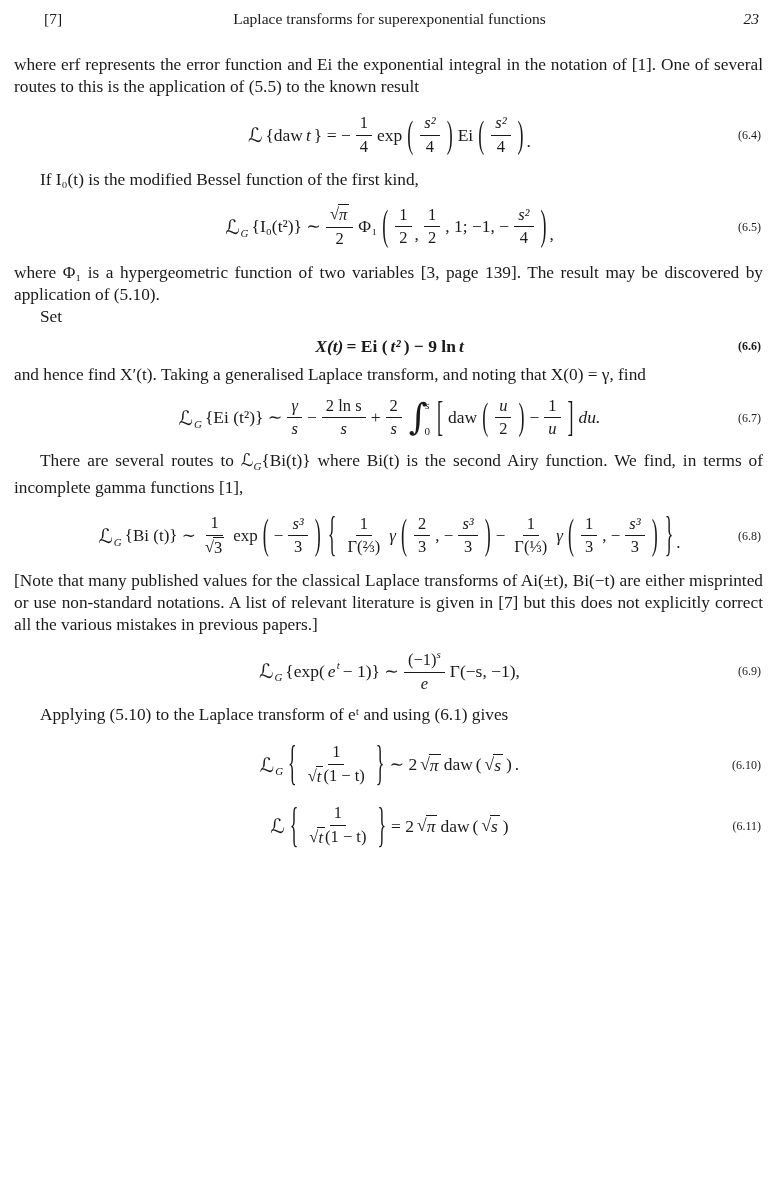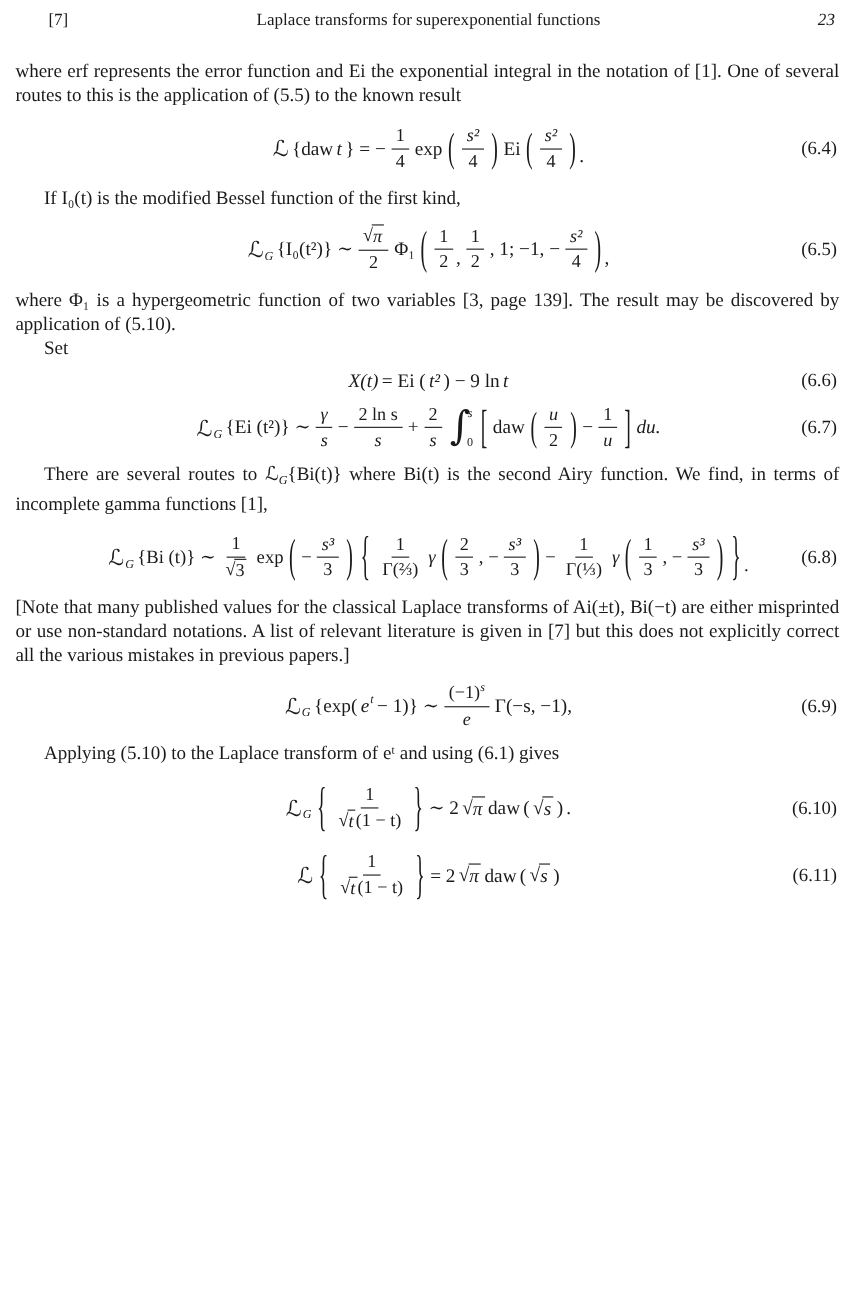--- a/index.html
+++ b/index.html
@@ -19,25 +19,25 @@
   .hdr .hr { position: absolute; right: 6px; top: 0; font-style: italic; }
 
   
   .para { font-size: 17.3px; line-height: 22px; text-align: justify; margin: 0; padding-right: 2px; }
   .ind { text-indent: 26px; }
   .p1 { margin-top: 22px; }
 
   
   .eq { position: relative; text-align: center; font-size: 17.5px; }
   .eqb { display: inline-flex; align-items: center; column-gap: 3px; white-space: pre; }
-  .tag { position: absolute; right: 4px; top: 50%; transform: translateY(-50%); font-size: 17px; }
+  .tag { position: absolute; right: 4px; top: 50%; transform: translateY(-50%); font-size: 12px; }
 
   .e64 { margin: 15px 0 12px; }
   .e65 { margin: 13px 0 12px; }
-  .e66 { margin: 8px 0 7px; }
+  .e66 { margin: 8px 0 7px; font-weight: bold; }
   .e67 { margin: 10px 0 9px; }
   .e68 { margin: 14px 0 12px; font-size: 17px; }
   .e69 { margin: 12px 0 10px; }
   .e610 { margin: 16px 0 14px; }
   .e611 { margin: 16px 0 0; }
 
   .fr { display: inline-flex; flex-direction: column; align-items: center; text-align: center;
         font-size: 16.5px; line-height: 1.25; margin: 0 2px; }
   .fr .n { padding: 0 4px 1px; border-bottom: 1.3px solid currentColor; }
   .fr .d { padding: 1px 4px 0; }
@@ -129,20 +129,21 @@
     <span class="eqb">
       <span class="v">X(t)</span>
       <span>= Ei (</span>
       <span class="v">t²</span>
       <span>) − 9 ln</span>
       <span class="v">t</span>
     </span>
     <span class="tag">(6.6)</span>
   </div>
 
+  <p class="para">and hence find X′(t). Taking a generalised Laplace transform, and noting that X(0) = γ, find</p>
 
   <div class="eq e67">
     <span class="eqb">
       <span class="scr">ℒ</span>
       <span class="sub">G</span>
       <span>{Ei (t²)} ∼</span>
       <span class="fr"><span class="n v">γ</span><span class="d v">s</span></span>
       <span>−</span>
       <span class="fr"><span class="n">2 ln s</span><span class="d v">s</span></span>
       <span>+</span>

